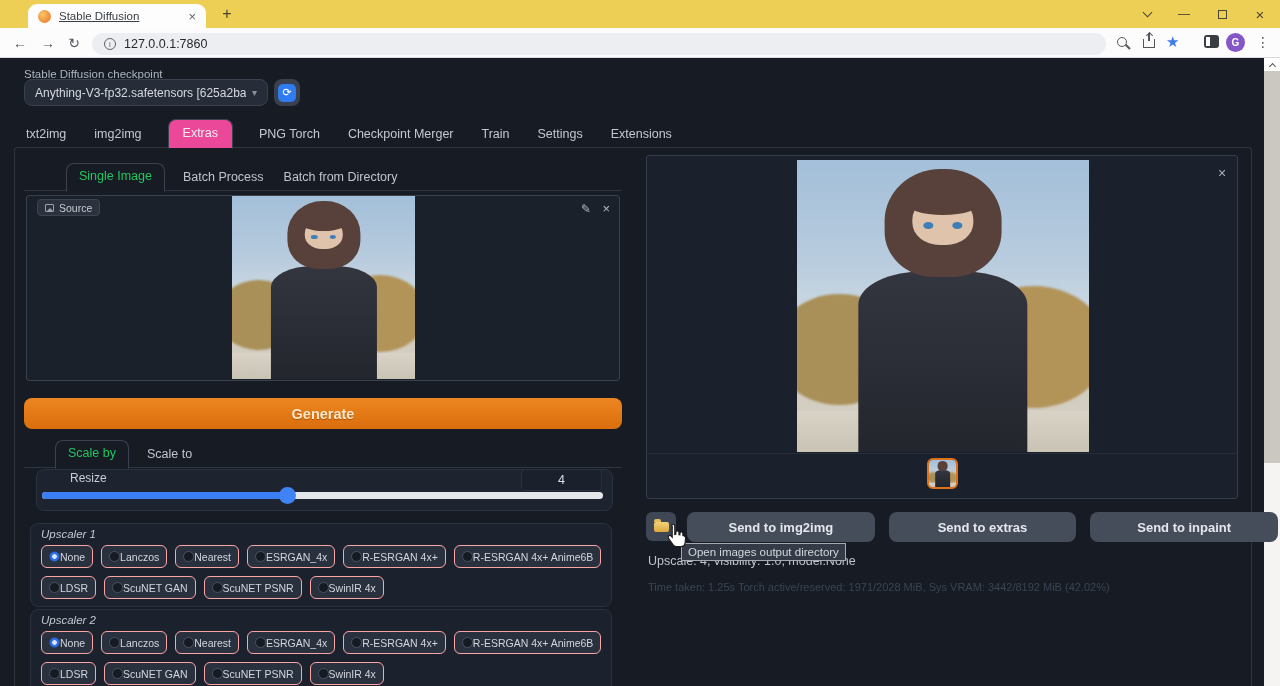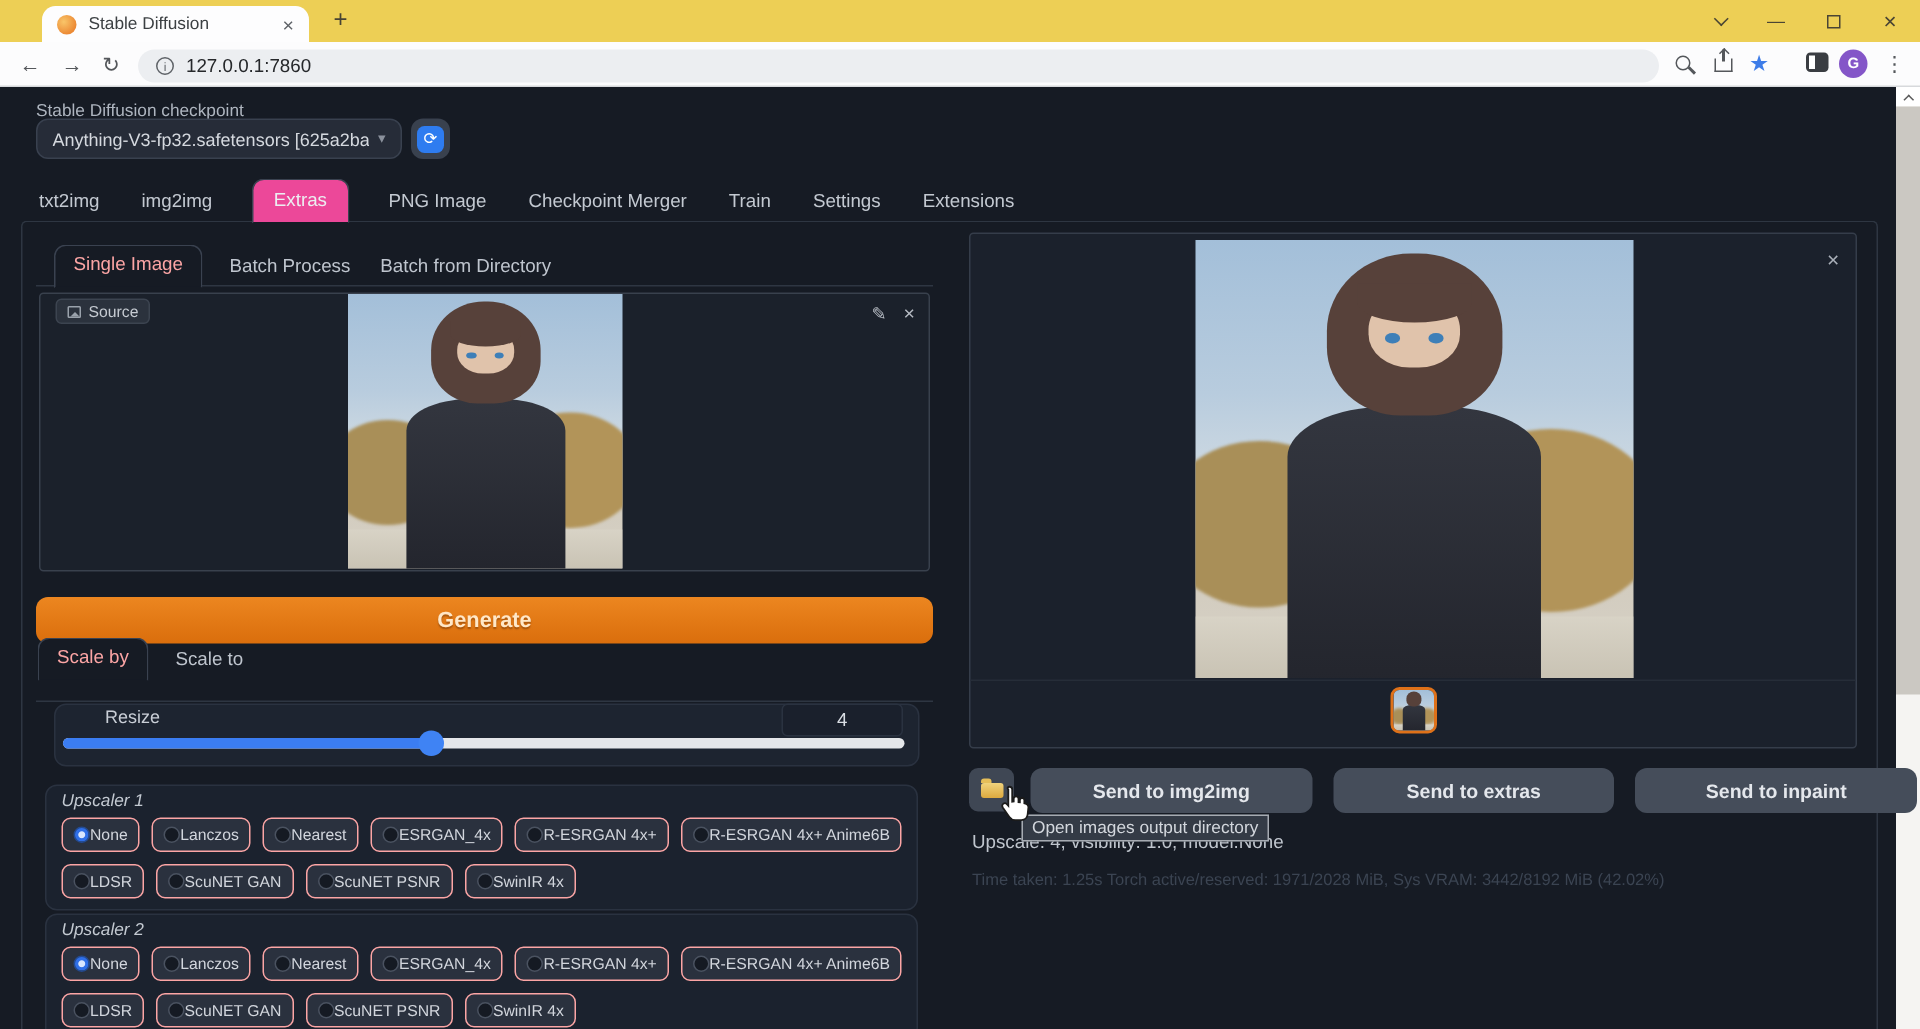--- a/index.html
+++ b/index.html
@@ -5,21 +5,21 @@
   html,body{margin:0;padding:0;background:#000;}
   .screen{position:relative;width:1280px;height:686px;overflow:hidden;background:#161B24;
           font-family:"Liberation Sans","DejaVu Sans",sans-serif;}
   .screen *{box-sizing:border-box;}
 
   
   .tabstrip{position:absolute;top:0;left:0;width:1280px;height:28px;background:#EDCF55;}
   .tab-active{position:absolute;left:28px;top:4px;width:178px;height:24px;background:#FDFDFE;
               border-radius:9px 9px 0 0;display:flex;align-items:center;gap:8px;padding:0 10px;}
   .favicon{width:13px;height:13px;border-radius:50%;background:radial-gradient(circle at 35% 35%,#F9C569,#EC8A35 70%);flex:0 0 auto;}
-  .tab-title{flex:1;font-size:11.5px;color:#3C4043;white-space:nowrap;overflow:hidden;}
+  .tab-title{flex:1;font-size:11.5px;color:#3C4043;white-space:nowrap;overflow:hidden;text-decoration:underline;}
   .tab-close{font-size:13px;color:#5F6368;line-height:1;}
   .newtab{position:absolute;left:216px;top:5px;width:22px;height:18px;font-size:16px;color:#474334;
           display:flex;align-items:center;justify-content:center;}
   .wc{position:absolute;top:0;height:28px;width:30px;display:flex;align-items:center;justify-content:center;color:#4A4534;font-size:12px;}
   .chev{width:7px;height:7px;border-right:1.6px solid #4A4534;border-bottom:1.6px solid #4A4534;transform:rotate(45deg);margin-top:-3px;}
   .box-ic{width:9px;height:9px;border:1.5px solid #4A4534;}
 
   .toolbar{position:absolute;top:28px;left:0;width:1280px;height:30px;background:#FCFCFD;border-bottom:1px solid #D7D9DC;}
   .nav-ic{position:absolute;top:31px;width:24px;height:24px;display:flex;align-items:center;justify-content:center;color:#54575B;font-size:14px;}
   .urlpill{position:absolute;left:92px;top:33px;width:1014px;height:22px;border-radius:11px;background:#ECEEF1;
@@ -61,36 +61,36 @@
   .main-tab.active{border:1px solid #3A4250;border-bottom:1px solid #161B24;border-radius:8px 8px 0 0;
                    padding:6px 14px 8px;margin-bottom:-1px;color:#ECEEF1;background:#ec4899;}
 
   .tabitem-box{position:absolute;left:14px;top:147px;width:1238px;height:539px;border:1px solid #2E3642;border-bottom:none;
                border-radius:4px 4px 0 0;}
 
   
   .sub-tabs{position:absolute;left:36px;top:162px;height:29px;display:flex;align-items:flex-end;gap:16px;z-index:3;}
   .sub-tab{font-size:12.5px;color:#BFC5CE;padding:5px 2px 7px;white-space:nowrap;}
   .sub-tab.active{border:1px solid #3A4250;border-bottom:1px solid #161B24;border-radius:8px 8px 0 0;
-                  padding:5px 12px 8px;margin-bottom:-1px;color:#fca5a5;background:#161B24;}
+                  padding:5px 12px 8px;margin-bottom:-1px;color:#22c55e;background:#161B24;margin-left:30px;}
   .sub-line{position:absolute;left:24px;top:190px;width:598px;height:1px;background:#2E3642;}
 
   .source-panel{position:absolute;left:26px;top:195px;width:594px;height:186px;border:1px solid #39414D;background:#1B212B;border-radius:3px;}
   .src-chip{position:absolute;left:10px;top:3px;height:17px;display:flex;align-items:center;gap:5px;padding:0 7px;
             background:#2B323D;border:1px solid #3C4450;border-radius:4px;font-size:10.5px;color:#C6CBD2;z-index:2;}
   .img-ic{width:9px;height:8px;border:1px solid #9AA2AC;border-radius:1px;position:relative;}
   .img-ic:after{content:'';position:absolute;left:1px;bottom:0;border-left:3px solid transparent;border-right:3px solid transparent;border-bottom:3px solid #9AA2AC;}
   .edit-ic{position:absolute;right:28px;top:6px;color:#B6BBC3;font-size:12px;z-index:2;}
   .close-ic{position:absolute;right:9px;top:5px;color:#B6BBC3;font-size:13px;z-index:2;}
 
   .gen-btn{position:absolute;left:24px;top:398px;width:598px;height:31px;border-radius:8px;
            background:linear-gradient(180deg,#EC8620,#DA6E0C);display:flex;align-items:center;justify-content:center;
            font-size:14.5px;font-weight:700;color:#FFE7C7;text-shadow:0 1px 1px rgba(90,40,0,.45);}
 
-  .scale-tabs{position:absolute;left:25px;top:428px;height:25px;display:flex;align-items:flex-end;gap:16px;z-index:3;text-align:center;}
+  .scale-tabs{position:absolute;left:25px;top:443px;height:25px;display:flex;align-items:flex-end;gap:16px;z-index:3;text-align:center;}
   .scale-line{position:absolute;left:24px;top:467px;width:598px;height:1px;background:#2E3642;}
 
   .resize-box{position:absolute;left:36px;top:469px;width:577px;height:42px;border:1px solid #2A3240;border-radius:8px;background:#1D2430;}
   .resize-label{position:absolute;left:70px;top:471px;font-size:12px;color:#C9CED6;}
   .num-box{position:absolute;left:521px;top:469px;width:81px;height:22px;background:#1A202C;border:1px solid #2A3240;
            border-radius:4px;display:flex;align-items:center;justify-content:center;font-size:12.5px;color:#DADEE4;}
   .slider-track{position:absolute;left:42px;top:492px;width:561px;height:7px;border-radius:4px;background:#E4E6E9;}
   .slider-fill{position:absolute;left:42px;top:492px;width:245px;height:7px;border-radius:4px 0 0 4px;background:#3B7DF2;}
   .slider-thumb{position:absolute;left:279px;top:487px;width:17px;height:17px;border-radius:50%;background:#3F83F4;}
 
@@ -198,21 +198,21 @@
   </div>
   <div class="refresh-btn">
     <span class="refresh-inner">⟳</span>
   </div>
 
   <div class="main-tabs">
 
   <div class="main-tab"><span>txt2img</span></div>
       <div class="main-tab"><span>img2img</span></div>
       <div class="main-tab active"><span>Extras</span></div>
-      <div class="main-tab"><span>PNG Image</span></div>
+      <div class="main-tab"><span>PNG Torch</span></div>
       <div class="main-tab"><span>Checkpoint Merger</span></div>
       <div class="main-tab"><span>Train</span></div>
       <div class="main-tab"><span>Settings</span></div>
       <div class="main-tab"><span>Extensions</span></div>
     </div>
   <div class="tabitem-box"></div>
 
   <div class="sub-tabs">
 
   <div class="sub-tab active"><span>Single Image</span></div>

